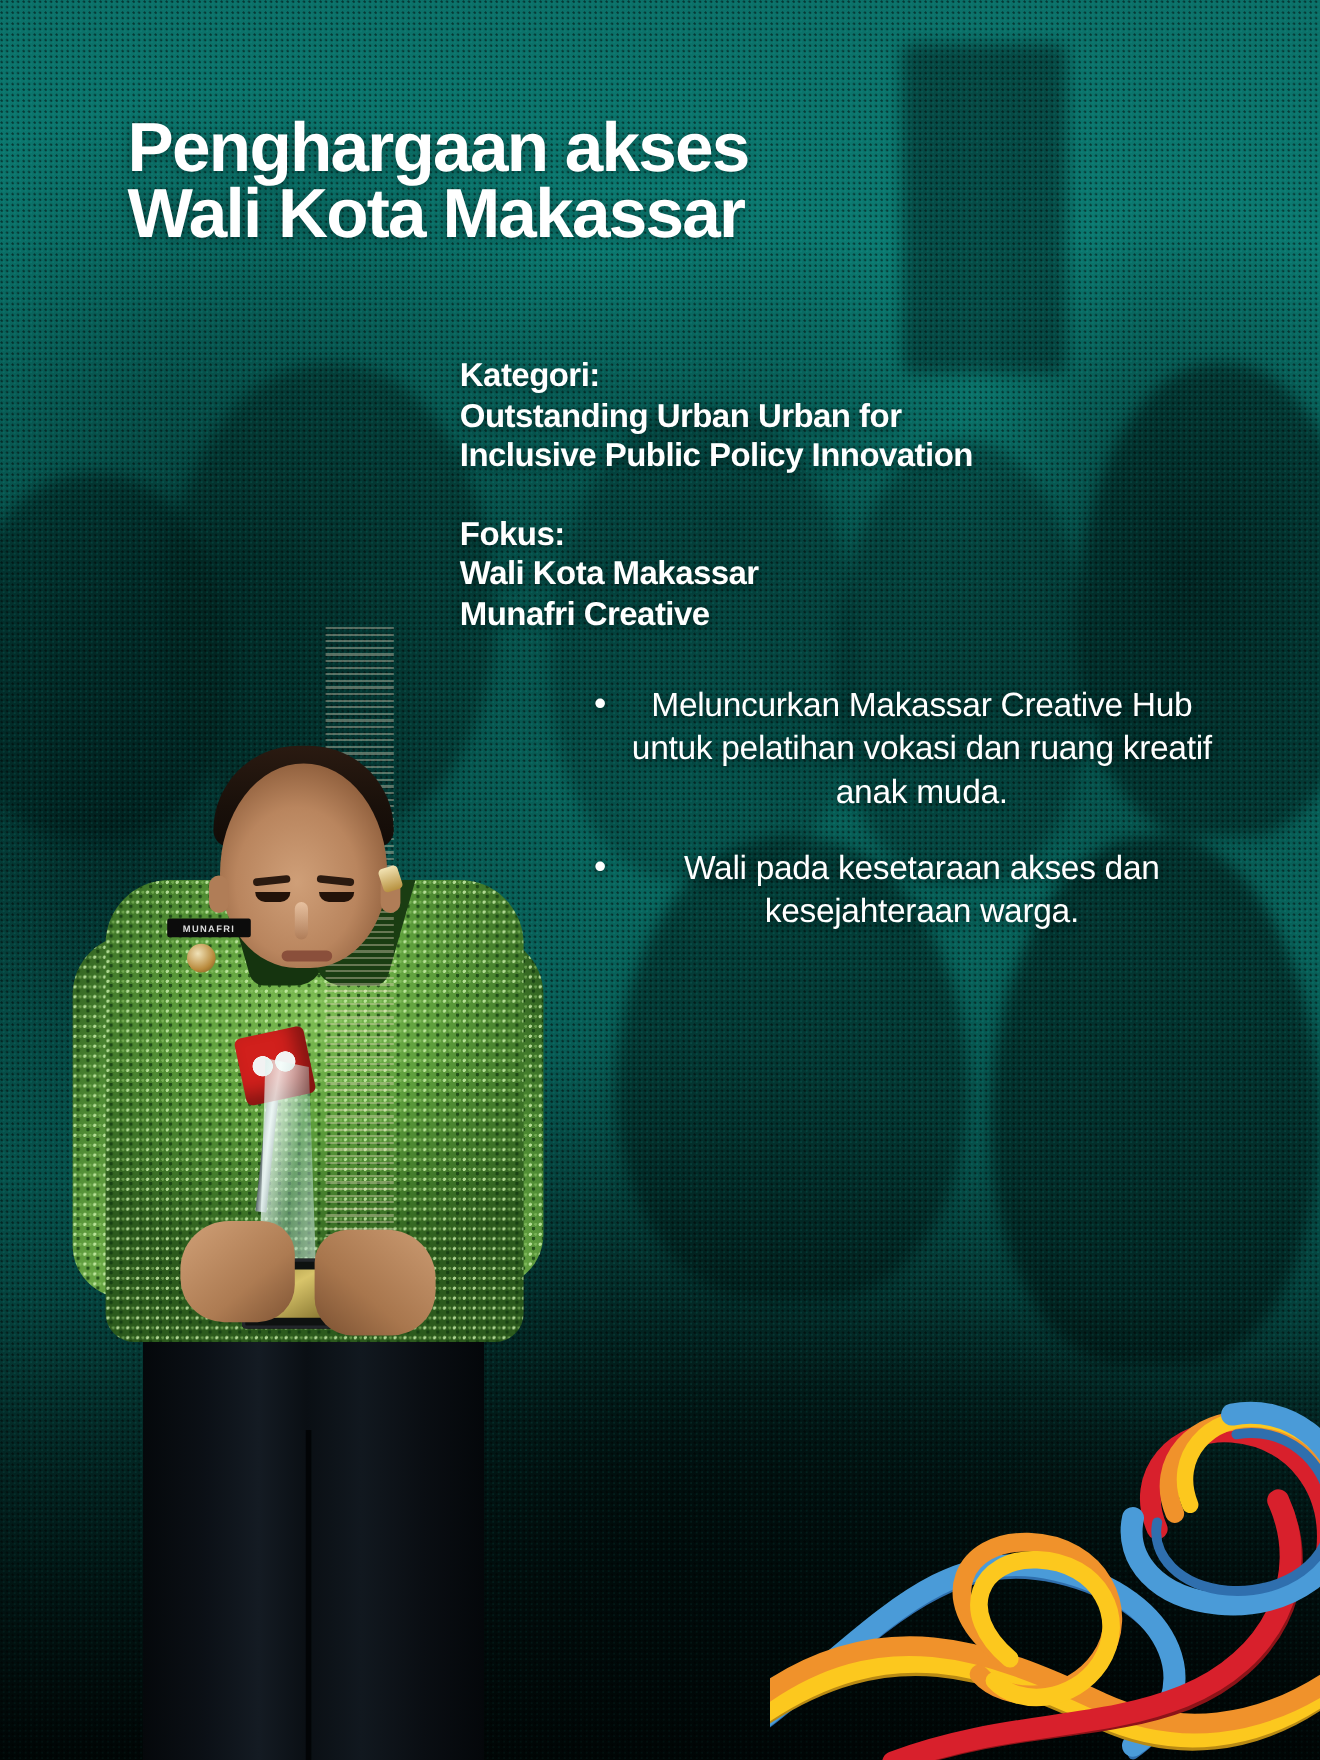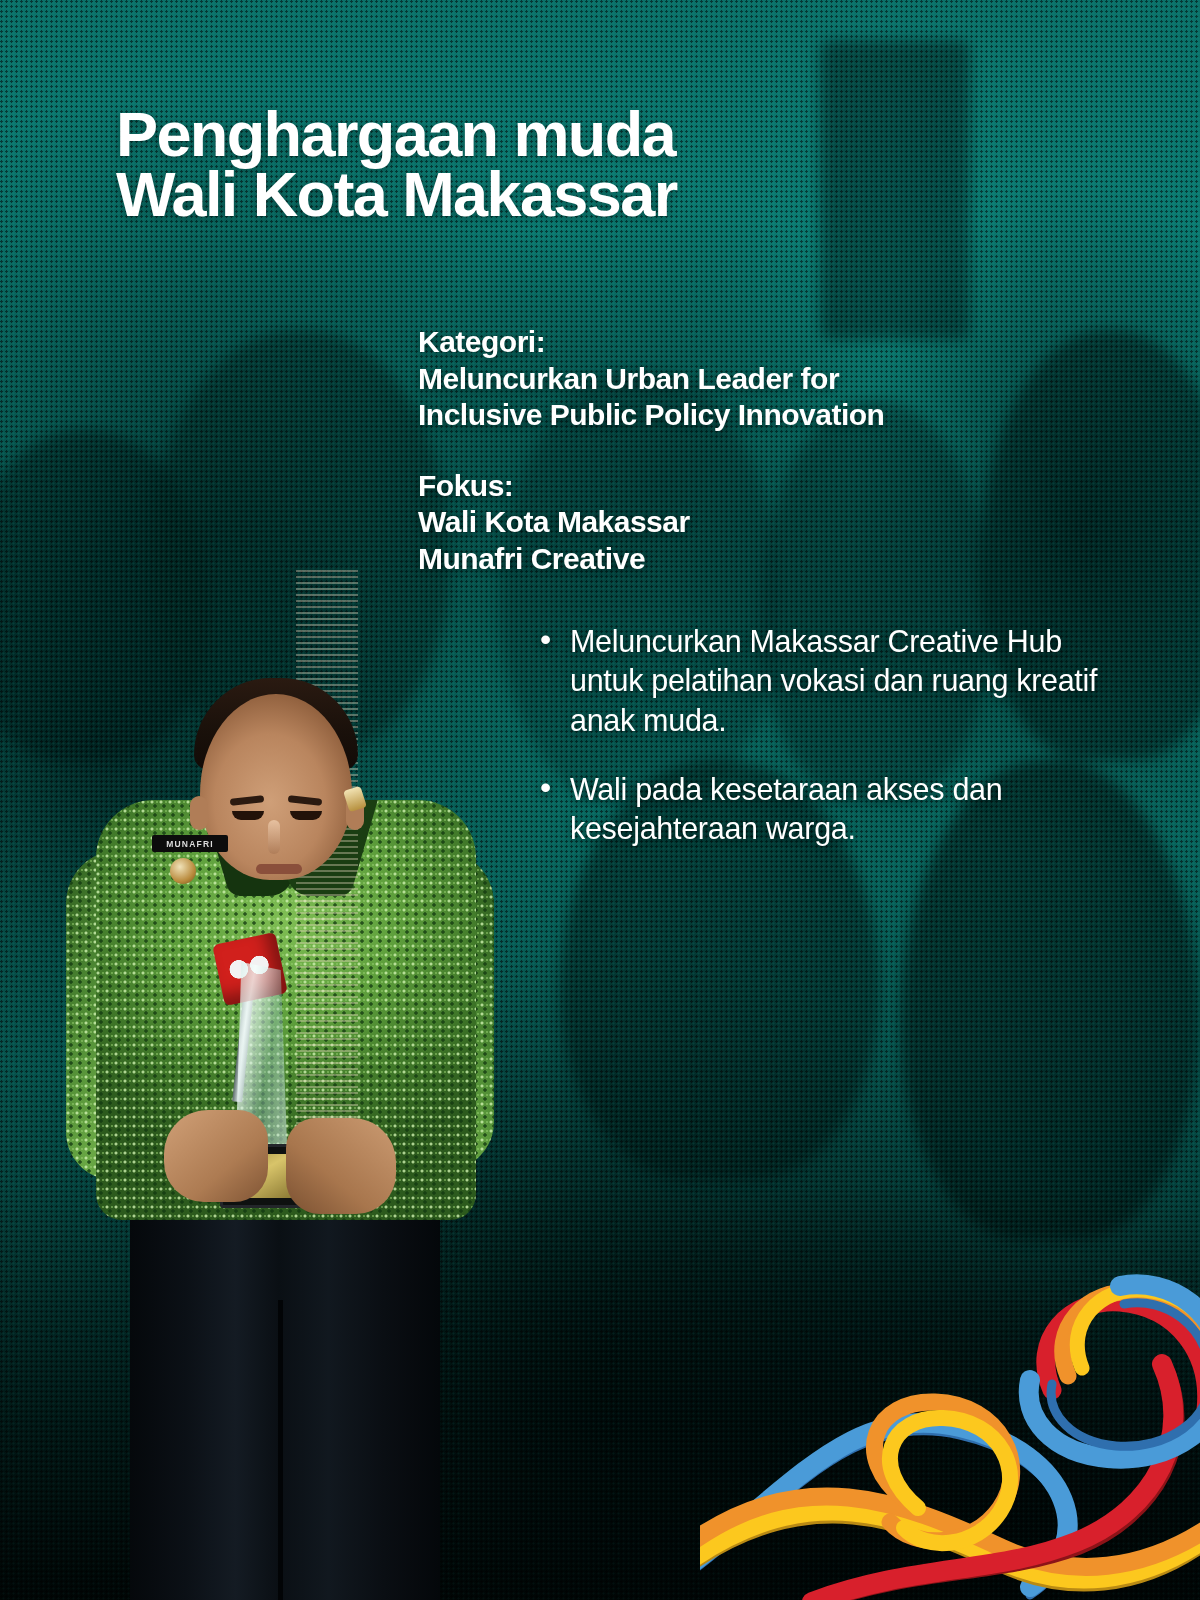--- a/index.html
+++ b/index.html
@@ -144,21 +144,21 @@
     font-size:63px;line-height:.96;font-weight:700;letter-spacing:-1.6px;
     text-shadow:0 2px 10px rgba(0,0,0,.35);}
   #title div{white-space:nowrap;}
 
   #meta{left:418px;top:276px;width:700px;font-weight:700;font-size:30px;line-height:1.22;
     letter-spacing:-.5px;text-shadow:0 2px 8px rgba(0,0,0,.45);margin-top:48px;}
   #meta .gap{height:34px;}
 
   #bullets{left:536px;top:622px;width:570px;font-size:30.5px;line-height:1.29;
     letter-spacing:-.3px;text-shadow:0 2px 9px rgba(0,0,0,.55);}
-  #bullets li{list-style:none;position:relative;padding-left:34px;margin-bottom:30px;}
+  #bullets li{list-style:none;position:relative;padding-left:34px;margin-bottom:30px;text-align:center;}
   #bullets li::before{content:"•";position:absolute;left:4px;top:-2px;font-size:32px;line-height:1.22;}
   #bullets ul{margin:0;padding:0;}
 </style>
 </head>
 <body>
 
 <div id="poster">
 
   <div class="bg-base"></div>
 
@@ -247,27 +247,27 @@
       <path d="M352 140 C 330 90, 370 48, 420 52 C 478 57, 512 104, 506 160" stroke="#d8202c" stroke-width="19"></path>
       <path d="M368 126 C 348 78, 388 38, 436 42 C 494 47, 524 94, 518 150" stroke="#f0922b" stroke-width="17"></path>
       <path d="M382 118 C 364 74, 400 36, 444 40 C 500 45, 528 90, 524 142" stroke="#fcc81e" stroke-width="15"></path>
 
       <path d="M420 36 C 470 26, 520 62, 524 118 C 528 176, 470 214, 408 208 C 352 203, 322 168, 330 130" stroke="#4a9bd8" stroke-width="20"></path>
       <path d="M424 54 C 466 46, 506 76, 510 122 C 514 170, 466 200, 416 196 C 372 192, 346 164, 352 134" stroke="#2f6fae" stroke-width="9"></path>
     </g>
   </svg>
 
   <div id="title" class="txt">
-    <div>Penghargaan muda</div>
+    <div>Penghargaan akses</div>
     <div>Wali Kota Makassar</div>
   </div>
 
   <div id="meta" class="txt">
     <div>Kategori:</div>
-    <div>Meluncurkan Urban Leader for</div>
+    <div>Outstanding Urban Urban for</div>
     <div>Inclusive Public Policy Innovation</div>
     <div class="gap"></div>
     <div>Fokus:</div>
     <div>Wali Kota Makassar</div>
     <div>Munafri Creative</div>
   </div>
 
   <div id="bullets" class="txt">
     <ul>
       <li>Meluncurkan Makassar Creative Hub untuk pelatihan vokasi dan ruang kreatif anak muda.</li>

